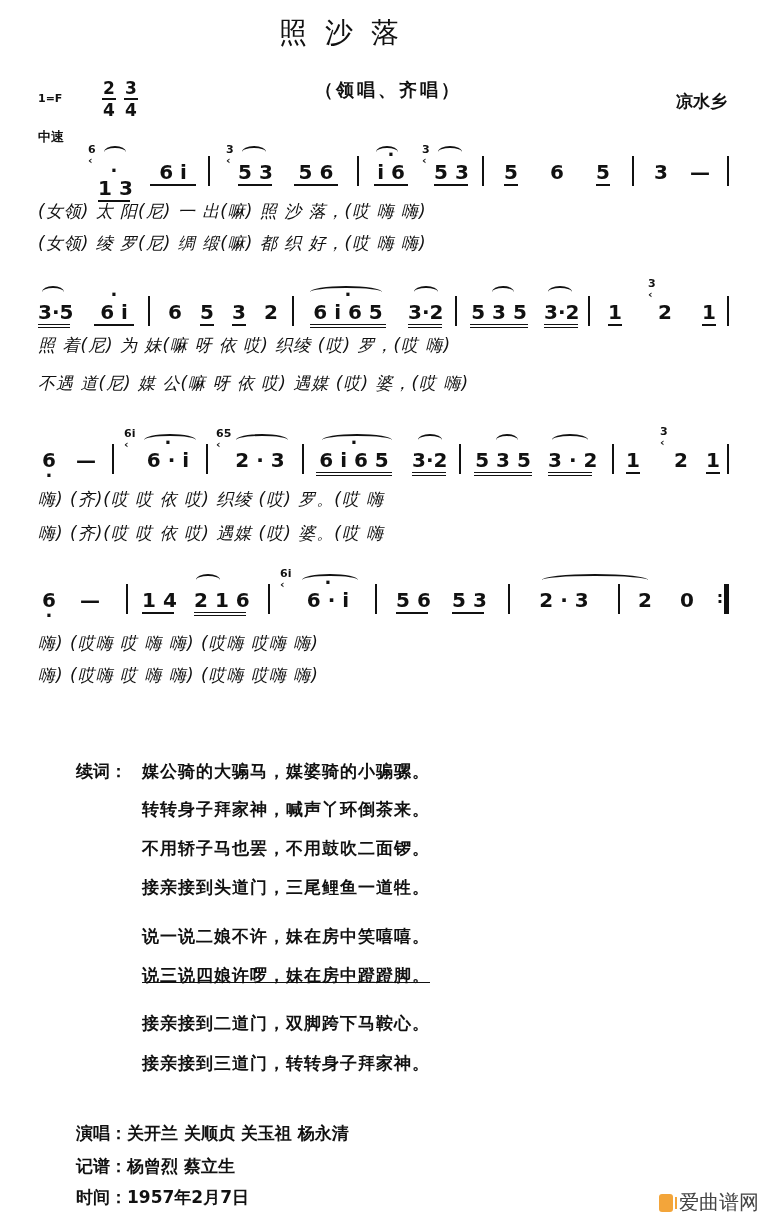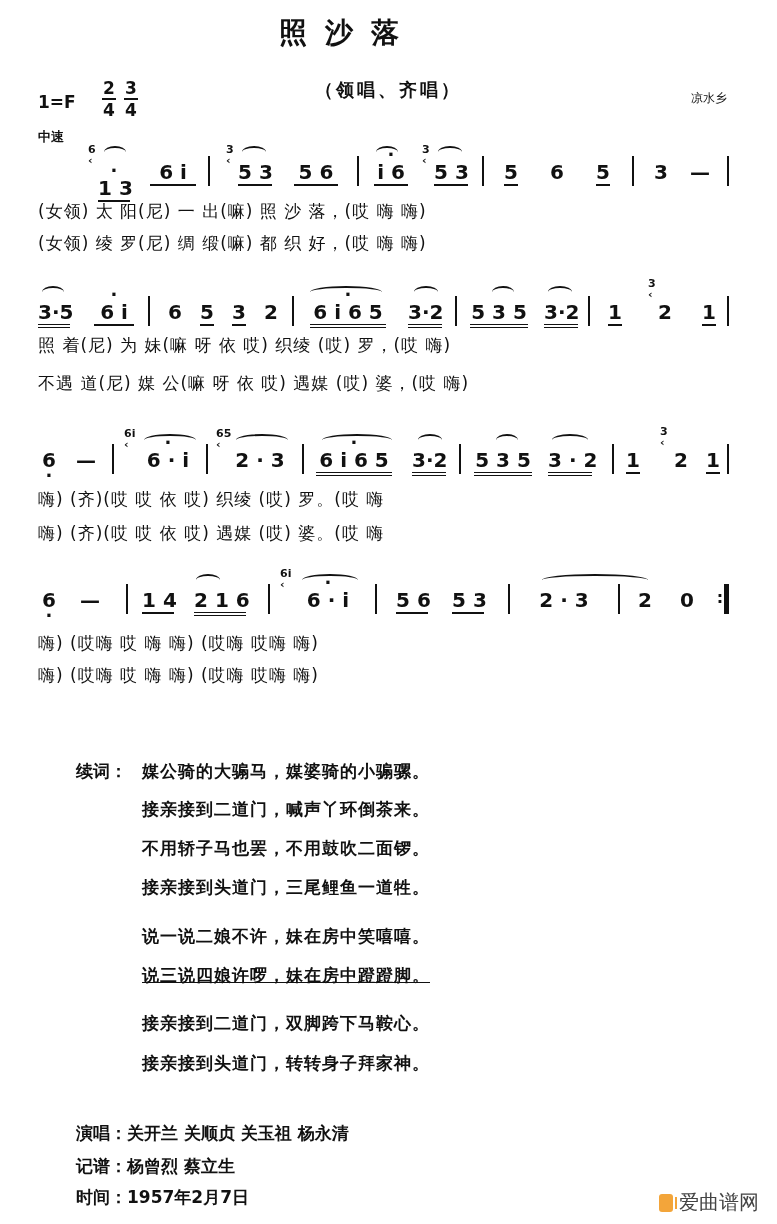--- a/index.html
+++ b/index.html
@@ -1,38 +1,38 @@
 <!DOCTYPE html>
 <html><head>
 <meta charset="utf-8">
 <style>
   html, body { margin:0; padding:0; background:#ffffff; }
   body { width:777px; height:1224px; position:relative; overflow:hidden;
          font-family:"DejaVu Sans", "Liberation Sans", sans-serif; color:#111; }
   .abs { position:absolute; white-space:nowrap; }
-  .title { left:0; width:696px; top:14px; text-align:center; font-size:28px; font-weight:bold; letter-spacing:18px; }
-  .key { left:38px; top:92px; font-size:17px; font-weight:bold; }
+  .title { left:0; width:696px; top:14px; text-align:center; font-size:28px; font-weight:normal; letter-spacing:18px; }
+  .key { left:38px; top:92px; font-size:11px; font-weight:bold; }
   .ts { top:78px; font-size:17px; font-weight:bold; text-align:center; line-height:20px; }
   .ts .num { display:block; border-bottom:2px solid #111; padding:0 1px; }
   .subtitle { left:0; width:777px; top:78px; text-align:center; font-size:18px; font-weight:bold; letter-spacing:3px; }
-  .region { right:50px; top:90px; font-size:12px; font-weight:normal; }
+  .region { right:50px; top:90px; font-size:17px; font-weight:bold; }
   .tempo { left:38px; top:128px; font-size:13px; font-weight:bold; }
 
   .staff { left:0; width:777px; height:30px; }
   .note { position:absolute; font-size:20px; font-weight:bold; top:0; text-align:center; min-width:12px; }
   .u1 { border-bottom:2px solid #111; }
   .u2 { border-bottom:4px double #111; }
   .bar { position:absolute; top:-4px; width:2px; height:30px; background:#111; }
   .bar.end { width:5px; }
   .dot-above::before { content:"·"; position:absolute; left:50%; top:-16px; transform:translateX(-50%); font-size:18px; }
   .dot-below::after { content:"·"; position:absolute; left:50%; bottom:-14px; transform:translateX(-50%); font-size:18px; }
   .slur { position:absolute; top:-14px; height:10px; border-top:2px solid #111; border-radius:50% 50% 0 0; }
   .grace { position:absolute; top:-16px; font-size:11px; font-weight:bold; line-height:11px; }
 
-  .lyric { position:absolute; font-size:17px; letter-spacing:1px; }
+  .lyric { position:absolute; font-size:17px; letter-spacing:1px;font-style:italic; }
   .lyrow { left:0; width:777px; height:24px; }
 
   .verse-label { left:76px; font-size:17px; font-weight:bold; }
   .verse-line { left:142px; font-size:17px; font-weight:bold; letter-spacing:1px; }
   .credit { left:76px; font-size:17px; font-weight:bold; }
   .logo { right:18px; bottom:8px; font-size:20px; color:#444; display:flex; align-items:center; gap:6px; }
   .logo-icon { width:14px; height:18px; background:#f3a53a; border-radius:3px; position:relative; }
   .logo-icon::after { content:""; position:absolute; right:-4px; top:3px; width:4px; height:12px; border-right:2px dashed #f3a53a; }
 </style>
 </head>
@@ -177,27 +177,27 @@
 </div>
 <div class="abs lyrow" style="top:632px;">
   <span class="lyric" style="left:38px;">嗨)      (哎嗨 哎   嗨     嗨)     (哎嗨  哎嗨     嗨)</span>
 </div>
 <div class="abs lyrow" style="top:664px;">
   <span class="lyric" style="left:38px;">嗨)      (哎嗨 哎   嗨     嗨)     (哎嗨  哎嗨     嗨)</span>
 </div>
 
 <div class="abs verse-label" style="top:760px;">续词：</div>
 <div class="abs verse-line" style="top:760px;">媒公骑的大骟马，媒婆骑的小骟骡。</div>
-<div class="abs verse-line" style="top:798px;">接亲接到二道门，喊声丫环倒茶来。</div>
+<div class="abs verse-line" style="top:798px;">转转身子拜家神，喊声丫环倒茶来。</div>
 <div class="abs verse-line" style="top:837px;">不用轿子马也罢，不用鼓吹二面锣。</div>
 <div class="abs verse-line" style="top:876px;">接亲接到头道门，三尾鲤鱼一道牲。</div>
 <div class="abs verse-line" style="top:925px;">说一说二娘不许，妹在房中笑嘻嘻。</div>
 <div class="abs verse-line" style="top:964px;text-decoration:underline;">说三说四娘许啰，妹在房中蹬蹬脚。</div>
 <div class="abs verse-line" style="top:1012px;">接亲接到二道门，双脚跨下马鞍心。</div>
-<div class="abs verse-line" style="top:1052px;">接亲接到头道门，转转身子拜家神。</div>
+<div class="abs verse-line" style="top:1052px;">接亲接到三道门，转转身子拜家神。</div>
 
 <div class="abs credit" style="top:1122px;">演唱：关开兰 关顺贞 关玉祖 杨永清</div>
 <div class="abs credit" style="top:1155px;">记谱：杨曾烈 蔡立生</div>
 <div class="abs credit" style="top:1186px;">时间：1957年2月7日</div>
 
 <div class="abs logo">
   <span class="logo-icon"></span>
   <span>爱曲谱网</span>
 </div>
 

